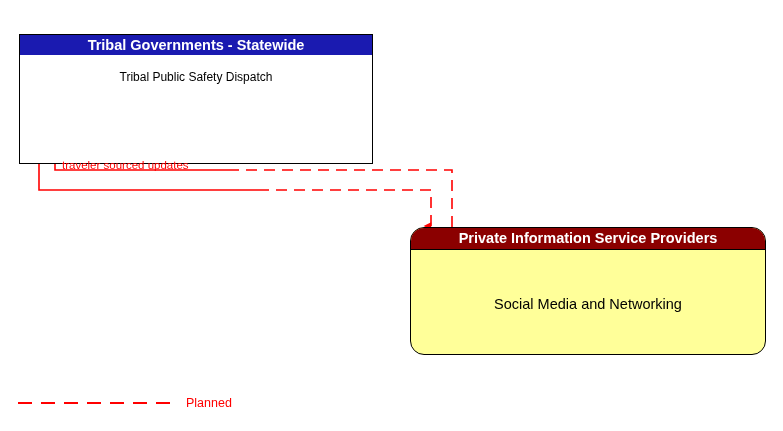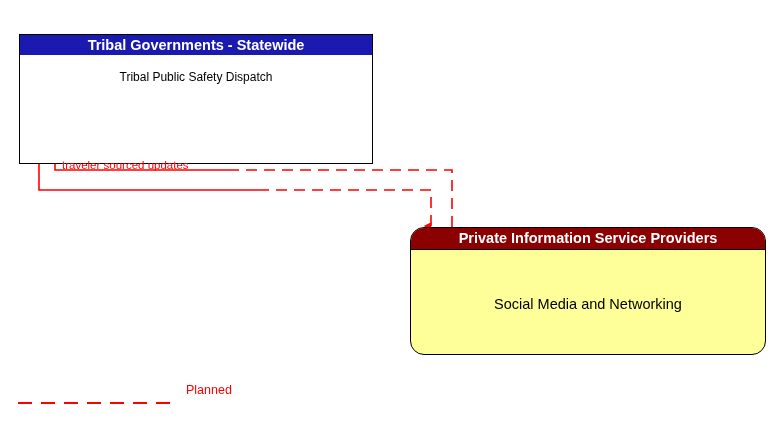--- a/index.html
+++ b/index.html
@@ -148,16 +148,16 @@
 
   <div class="node node-round" style="left:410px; top:227px; width:356px; height:128px;">
     <div class="node-header">Private Information Service Providers</div>
     <div class="node-title">Social Media and Networking</div>
   </div>
 
   <div class="flow-label" style="left:62px; top:159px;">traveler sourced updates</div>
 
 
   <div class="legend">
-    <div class="legend-text" style="left:186px; top:383px;">Planned</div>
+    <div class="legend-text" style="left:186px; top:396px;">Planned</div>
   </div>
 
 </div>
 
 </body></html>

